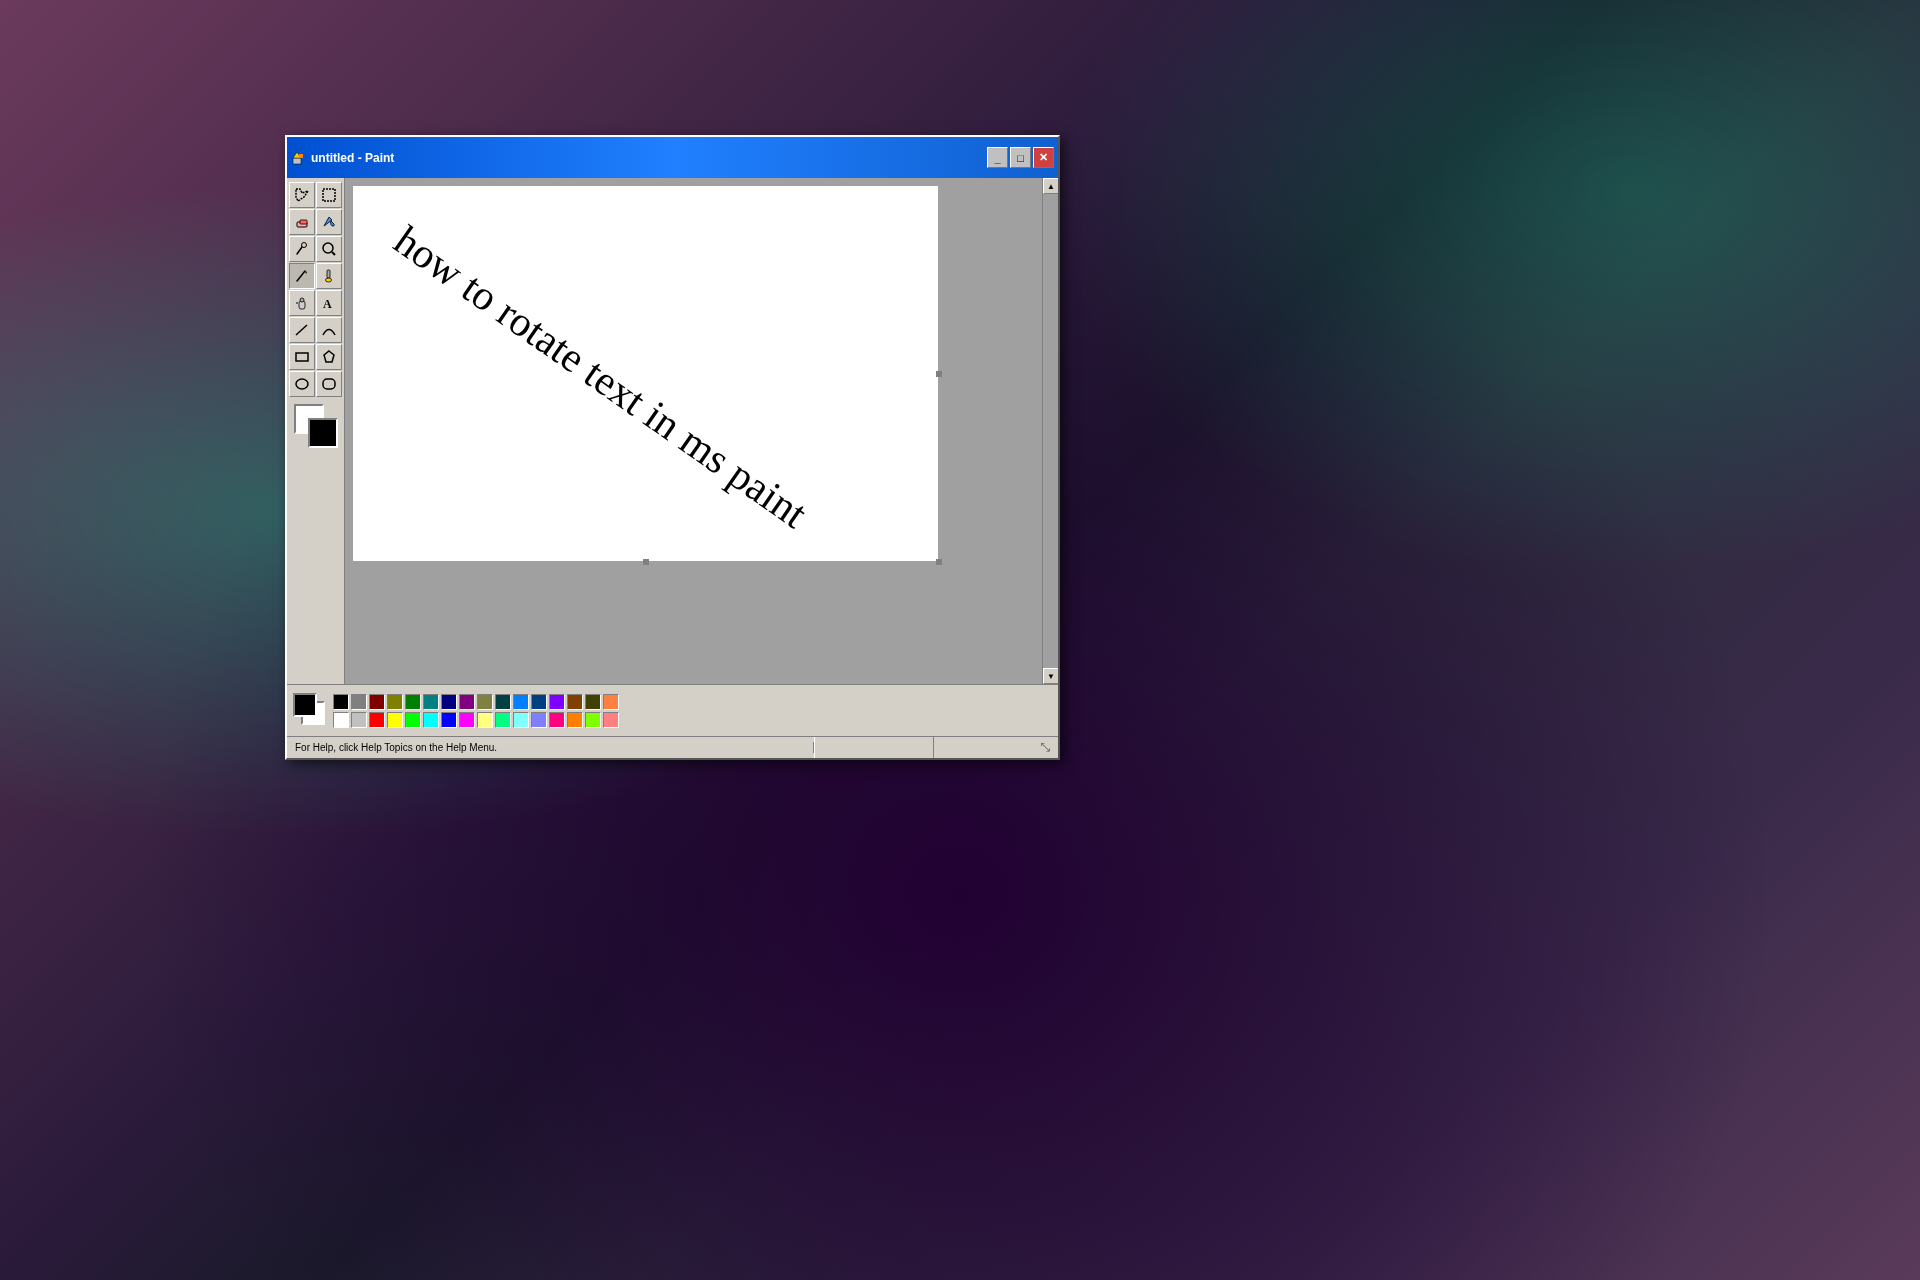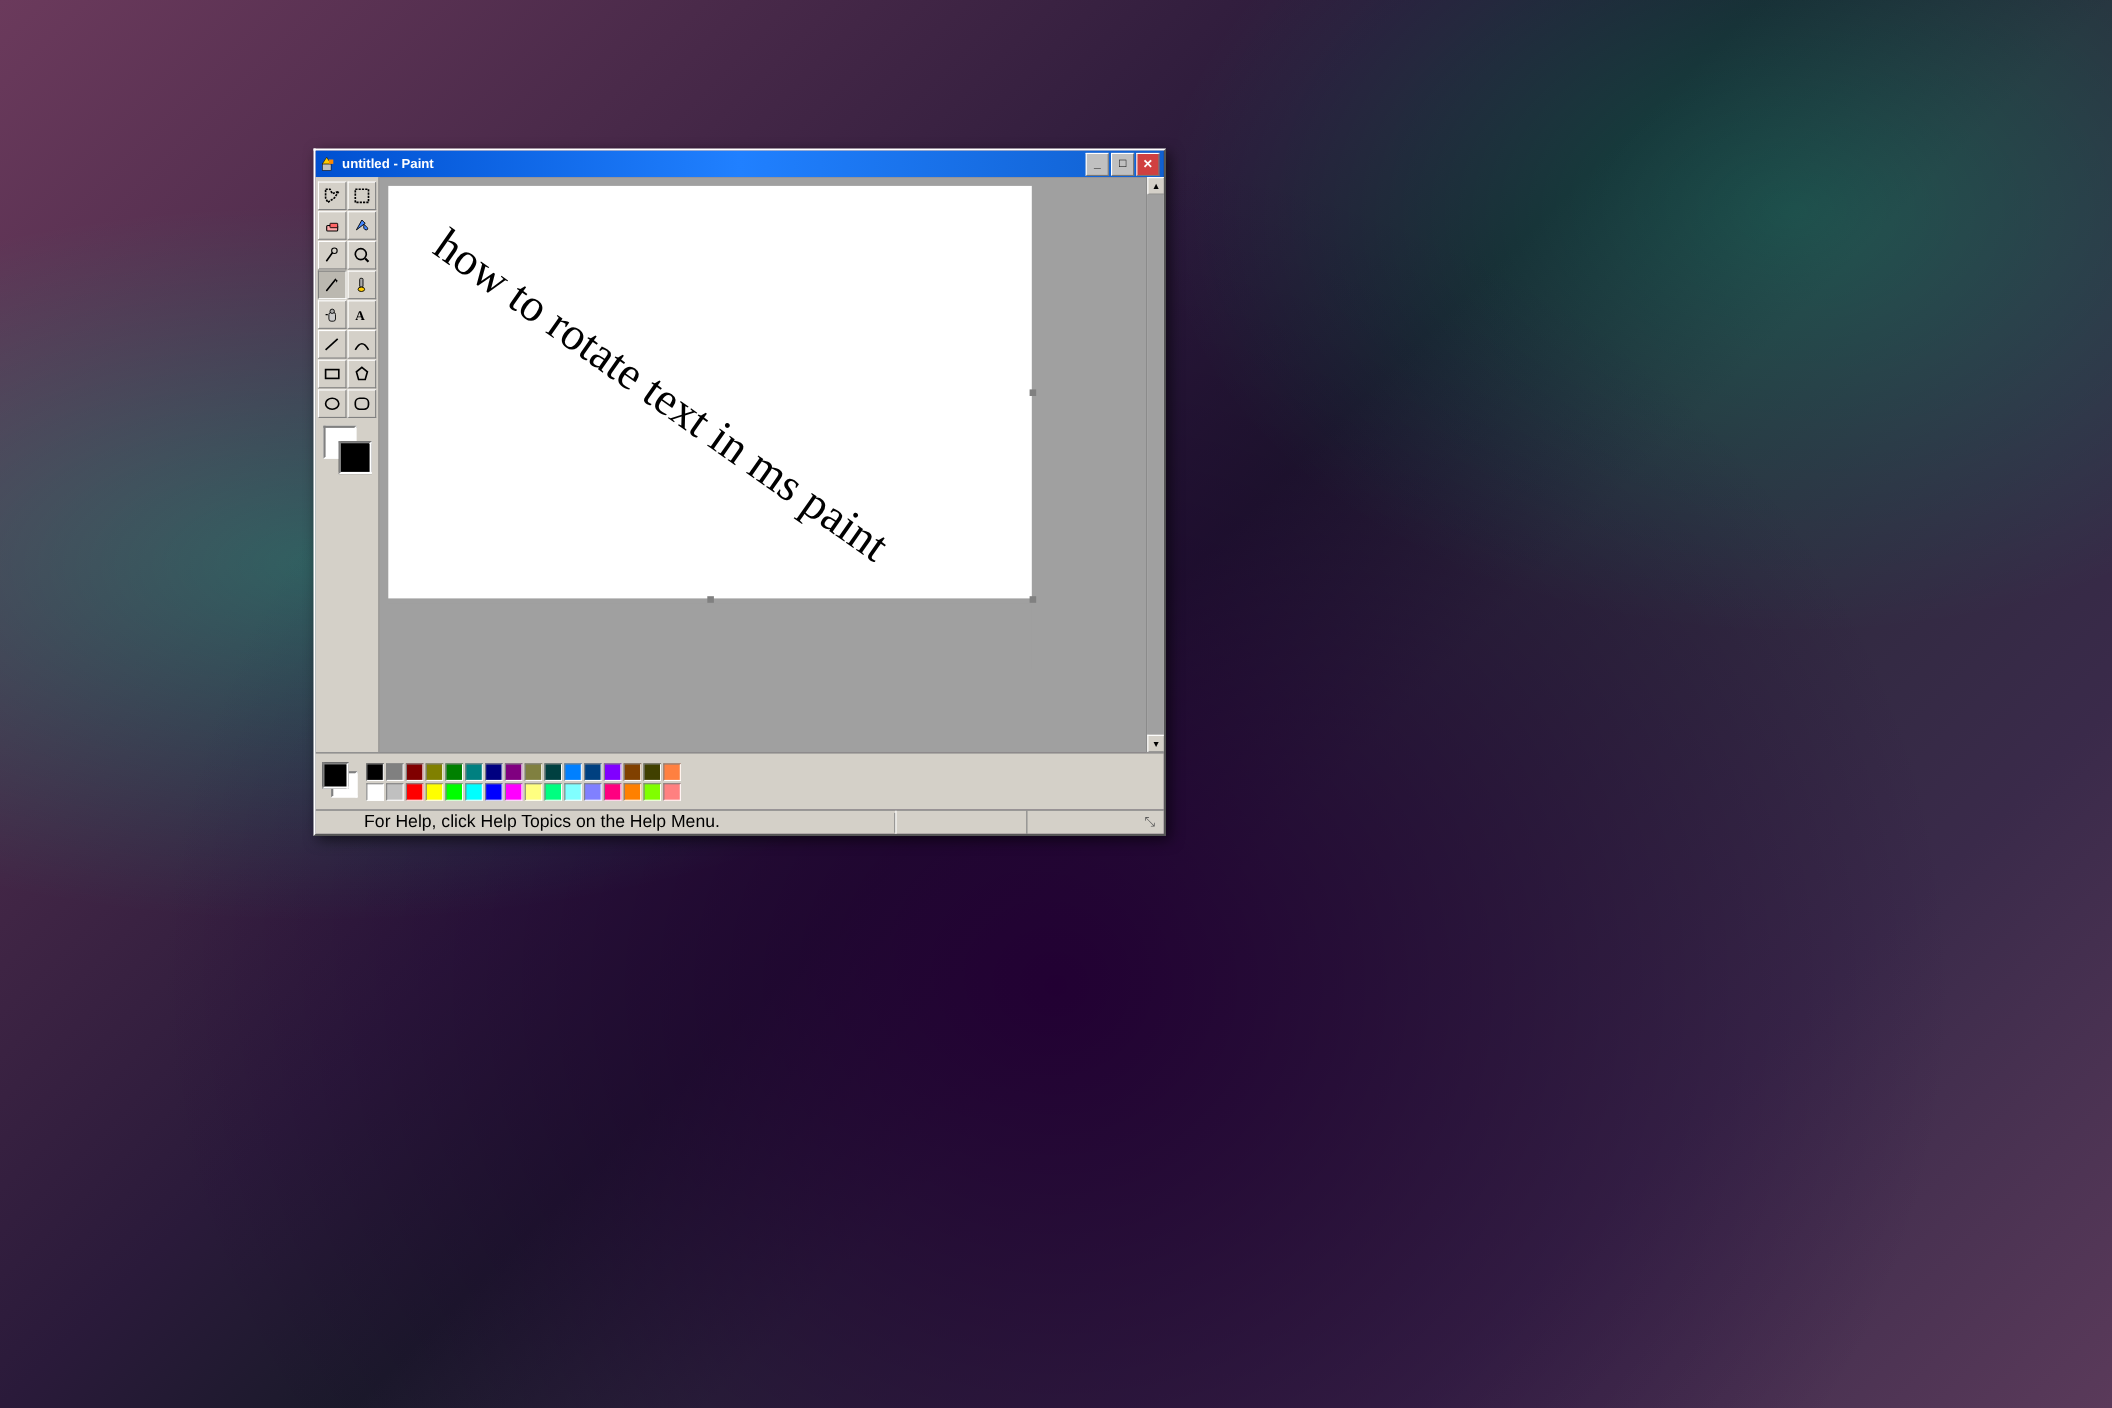--- a/index.html
+++ b/index.html
@@ -38,21 +38,21 @@
       flex-direction: column;
       box-shadow: 4px 4px 12px rgba(0,0,0,0.6);
       border: 2px solid #ffffff;
       border-bottom-color: #555;
       border-right-color: #555;
     }
 
     
     .title-bar {
       background: linear-gradient(to right, #0050d0, #2080ff, #1060d0);
-      height: 24px;
+      height: 41px;
       display: flex;
       align-items: center;
       padding: 0 4px;
       gap: 4px;
       flex-shrink: 0;
     }
 
     .title-bar-icon {
       width: 16px;
       height: 16px;
@@ -355,27 +355,26 @@
       height: 22px;
       background: #d4d0c8;
       border-top: 1px solid #808080;
       display: flex;
       align-items: center;
       padding: 0 4px;
       flex-shrink: 0;
     }
 
     .status-text {
-      font-size: 16px;
+      font-size: 10px;
       font-family: 'Tahoma', sans-serif;
       color: #000;
       flex: 1;
       padding: 0 4px;
       border-right: 1px solid #808080;
-      margin-left: 36px;
     }
 
     .status-section {
       width: 120px;
       height: 100%;
       border-right: 1px solid #808080;
       border-left: 1px solid #ffffff;
     }
 
     .status-section2 {

